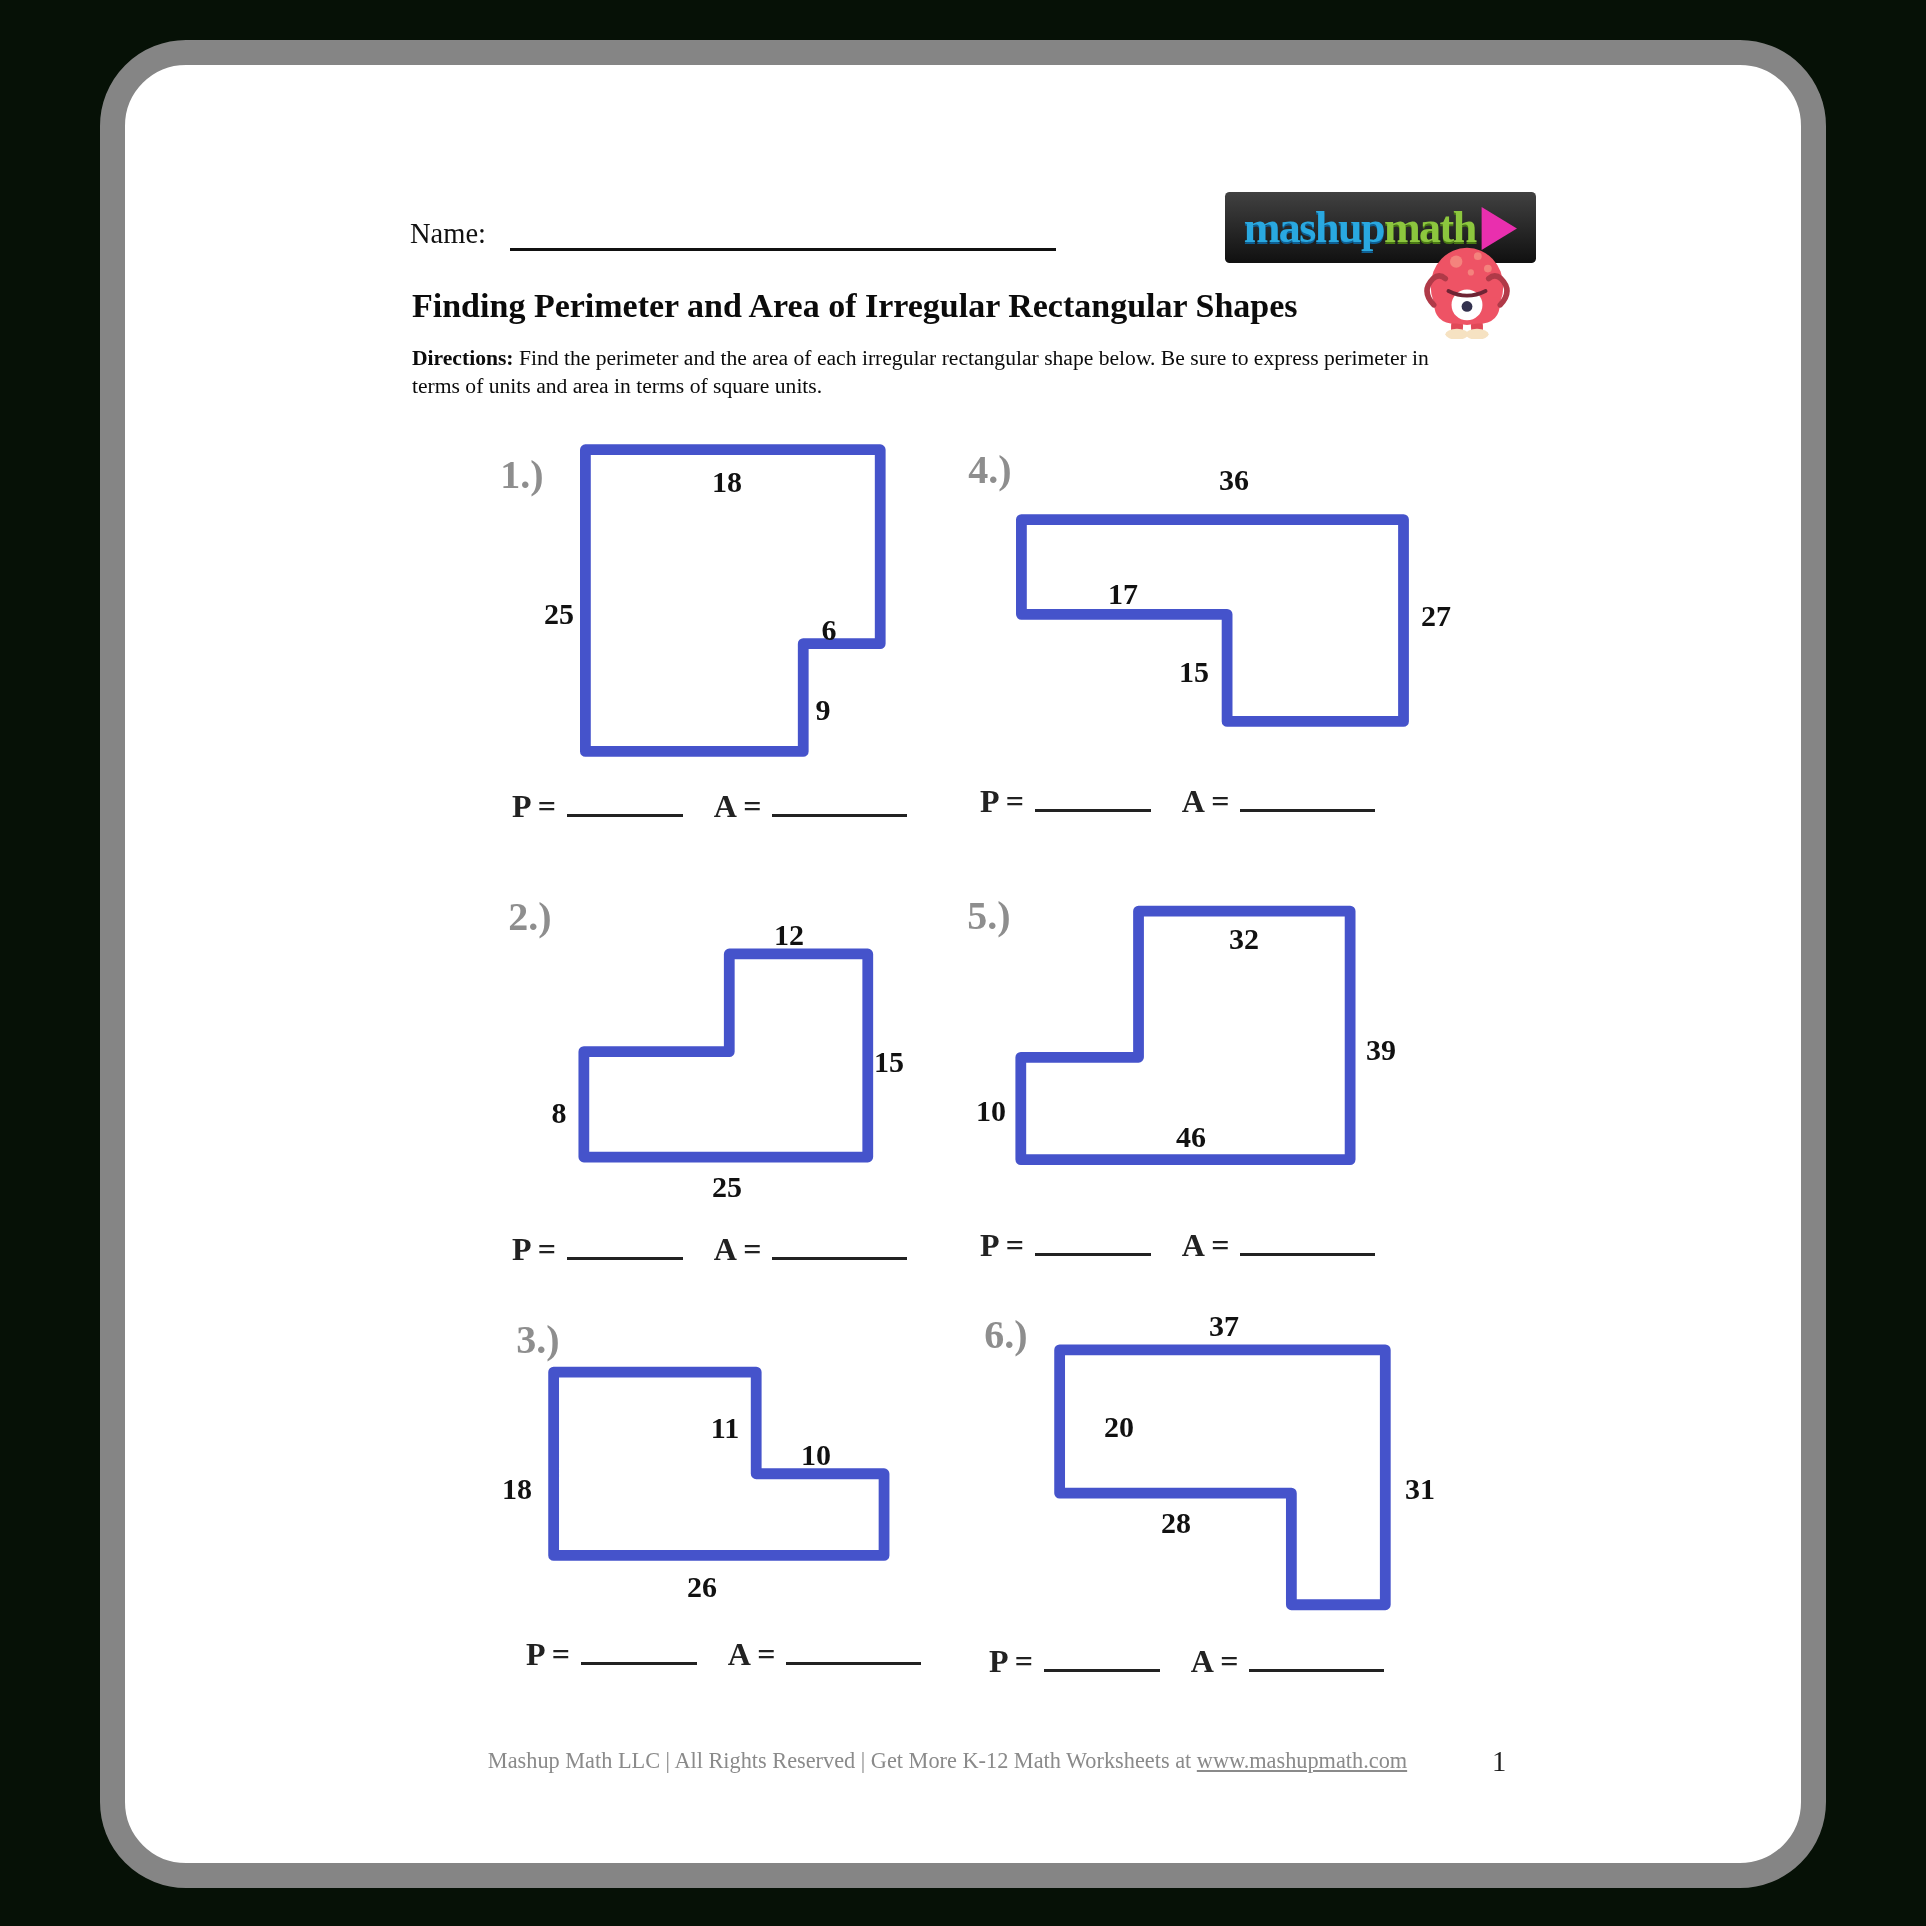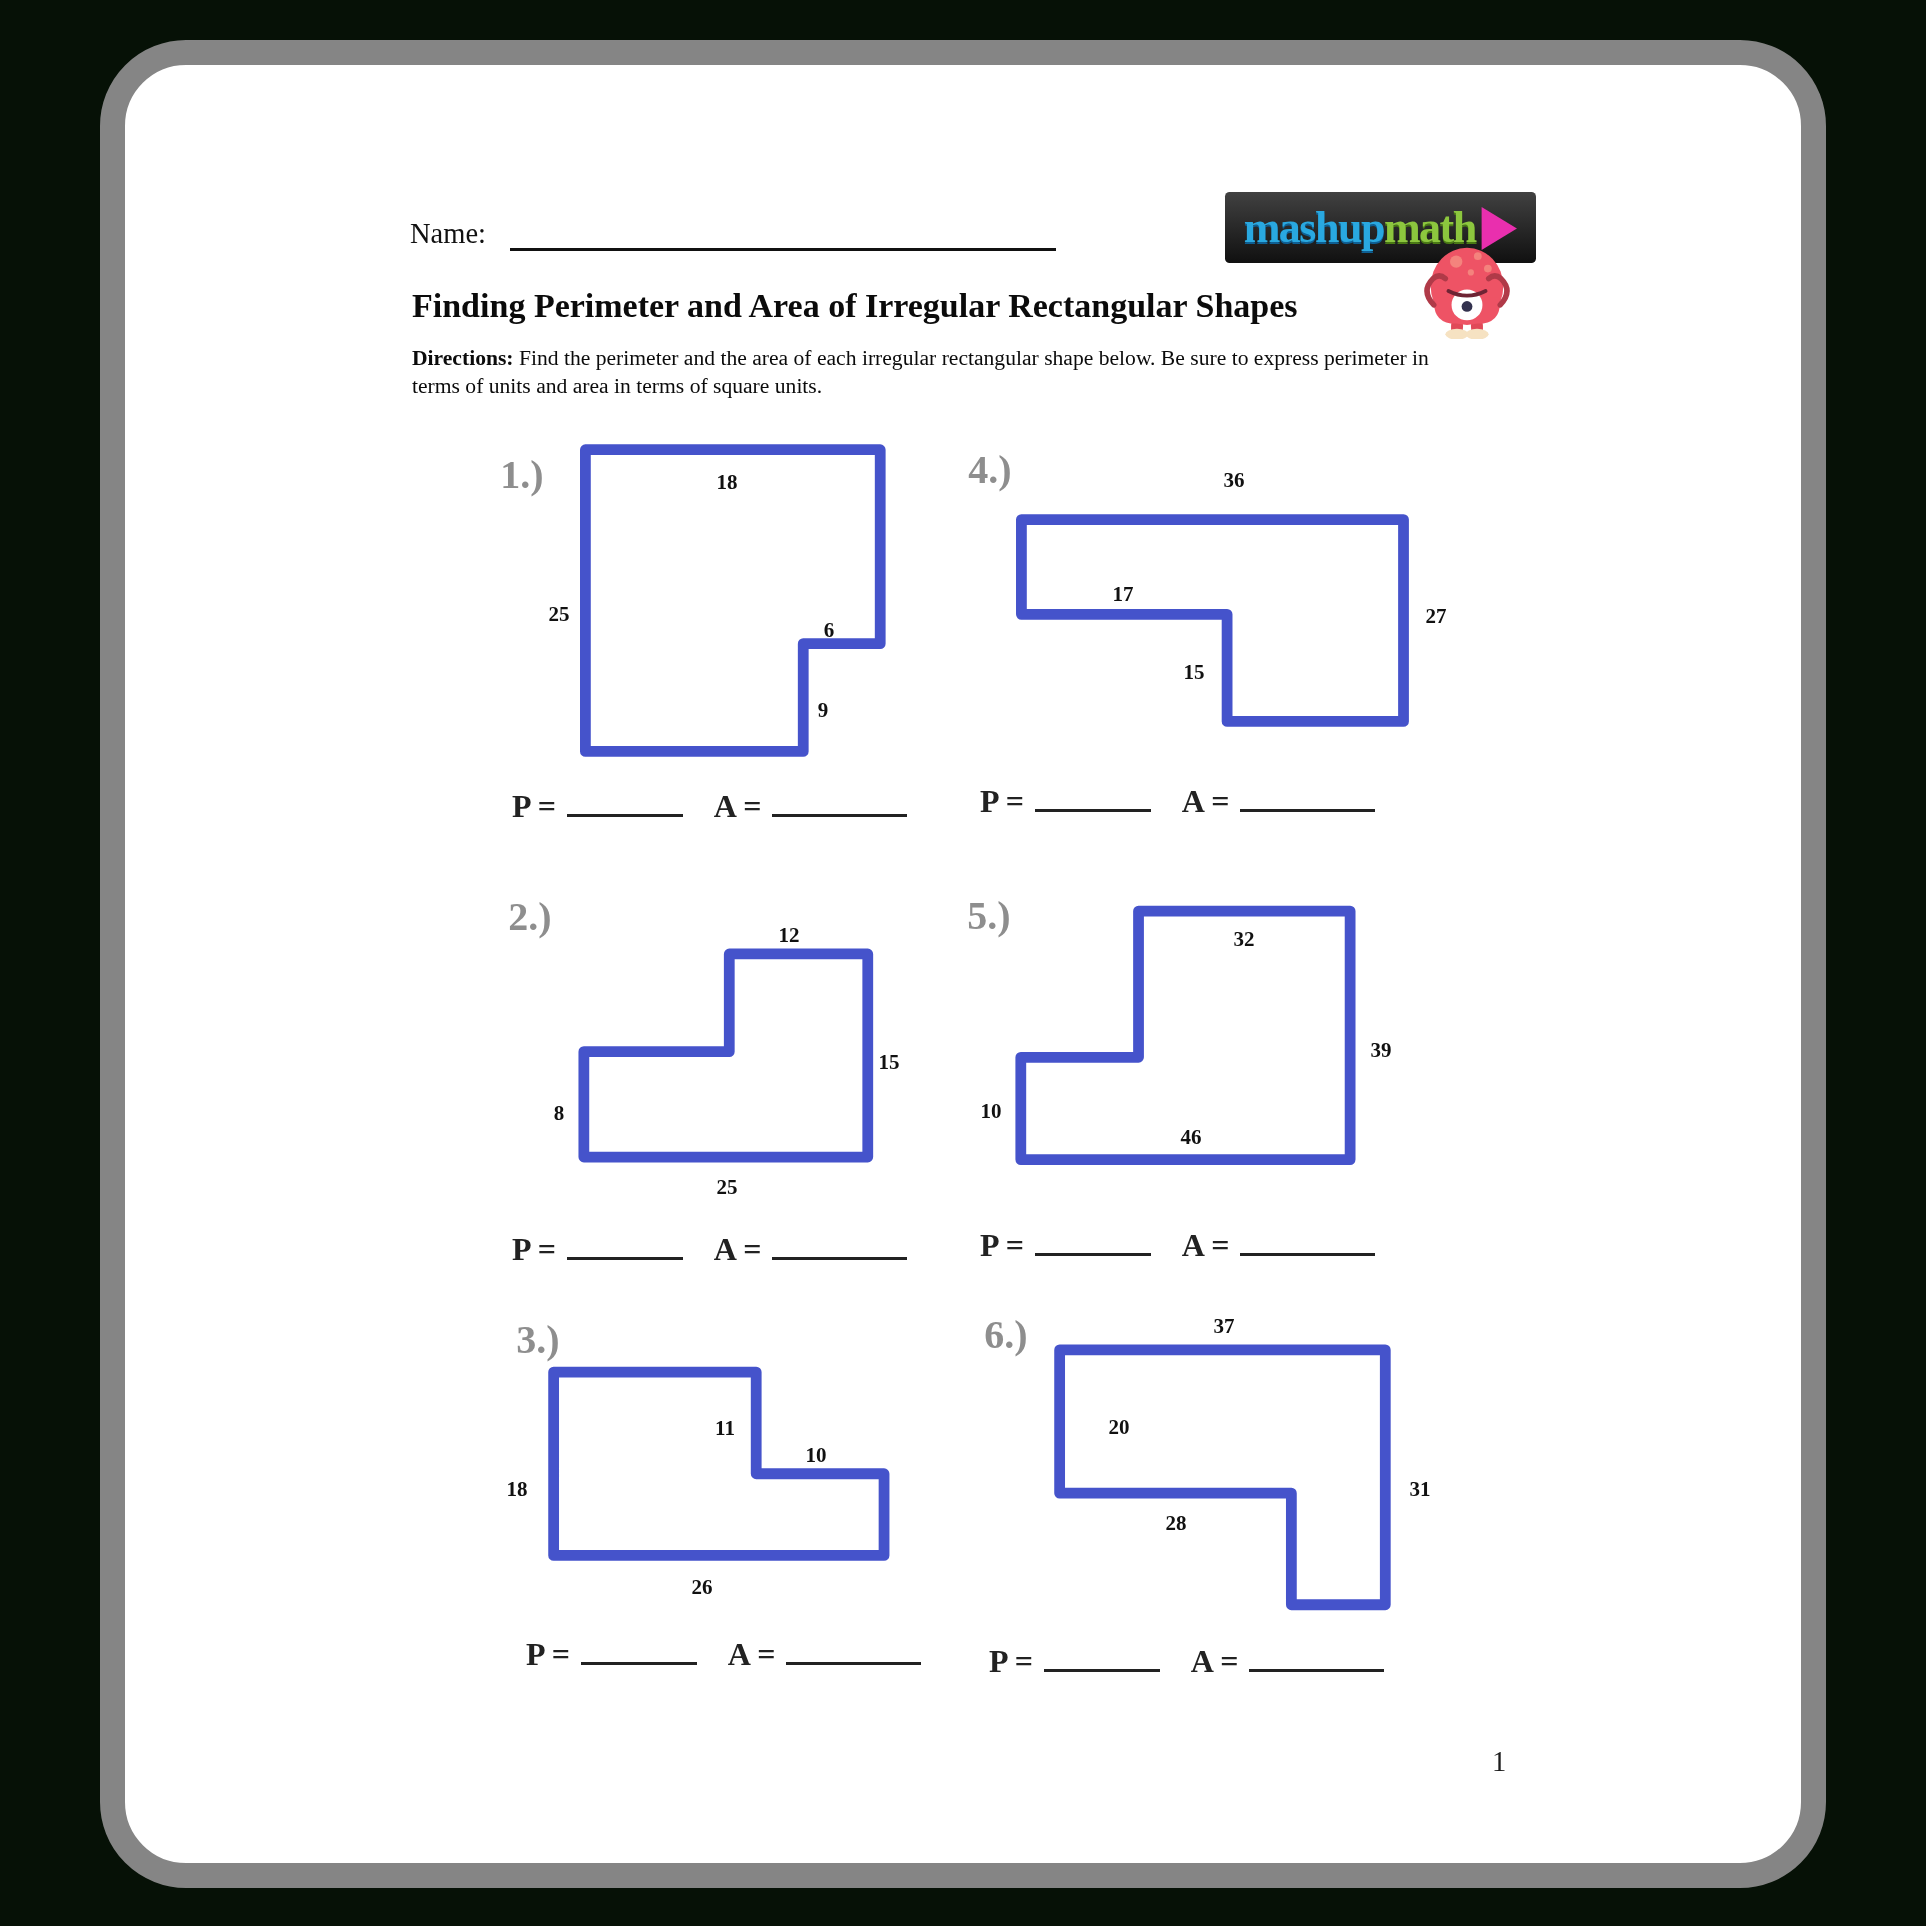--- a/index.html
+++ b/index.html
@@ -35,21 +35,21 @@
     font-size:34px;font-weight:bold;color:#0b0b0b;}
   .directions{position:absolute;left:412px;top:344px;width:1052px;
     font-size:21.6px;line-height:28px;color:#0b0b0b;}
   .directions b{font-weight:bold;}
 
   
   .problem .shape-svg{position:absolute;}
   .pnum{position:absolute;transform:translate(-50%,-50%);
     font-size:40px;font-weight:bold;color:#8e8e8e;white-space:nowrap;}
   .dim{position:absolute;transform:translate(-50%,-50%);
-    font-size:21px;font-weight:bold;color:#111;white-space:nowrap;}
+    font-size:30px;font-weight:bold;color:#111;white-space:nowrap;}
   .pa-row{position:absolute;white-space:nowrap;font-size:32px;font-weight:bold;color:#222;}
   .pa-label{margin-right:10.8px;}
   .pa-blank{display:inline-block;height:26px;border-bottom:3.9px solid #222;}
   .pa-blank.pb{width:116px;margin-right:31px;}
   .pa-blank.ab{width:135px;}
 
   
   .footer{position:absolute;left:231px;top:1748px;width:1433px;text-align:center;
     font-size:22.3px;color:#8a8a8a;}
   .footer a{color:#8a8a8a;text-decoration:underline;}
@@ -176,16 +176,19 @@
     <div class="pa-row" style="left: 989px; top: 1643px;">
       <span class="pa-label">P =</span><span class="pa-blank pb"></span><span class="pa-label">A =</span><span class="pa-blank ab"></span>
     </div>
   <div class="dim" style="left: 1224px; top: 1326px;">37</div>
         <div class="dim" style="left: 1087px; top: 1427px; margin-left: 32px;">20</div>
         <div class="dim" style="left: 1420px; top: 1489px;">31</div>
         <div class="dim" style="left: 1176px; top: 1523px;">28</div>
       </div>
 </div>
 
+  <div class="footer">
+    <span>Mashup Math LLC | All Rights Reserved | Get More K-12 Math Worksheets at </span><a href="#">www.mashupmath.com</a>
+  </div>
   <div class="page-number">1</div>
 
 </div>
 
 
 </body></html>

